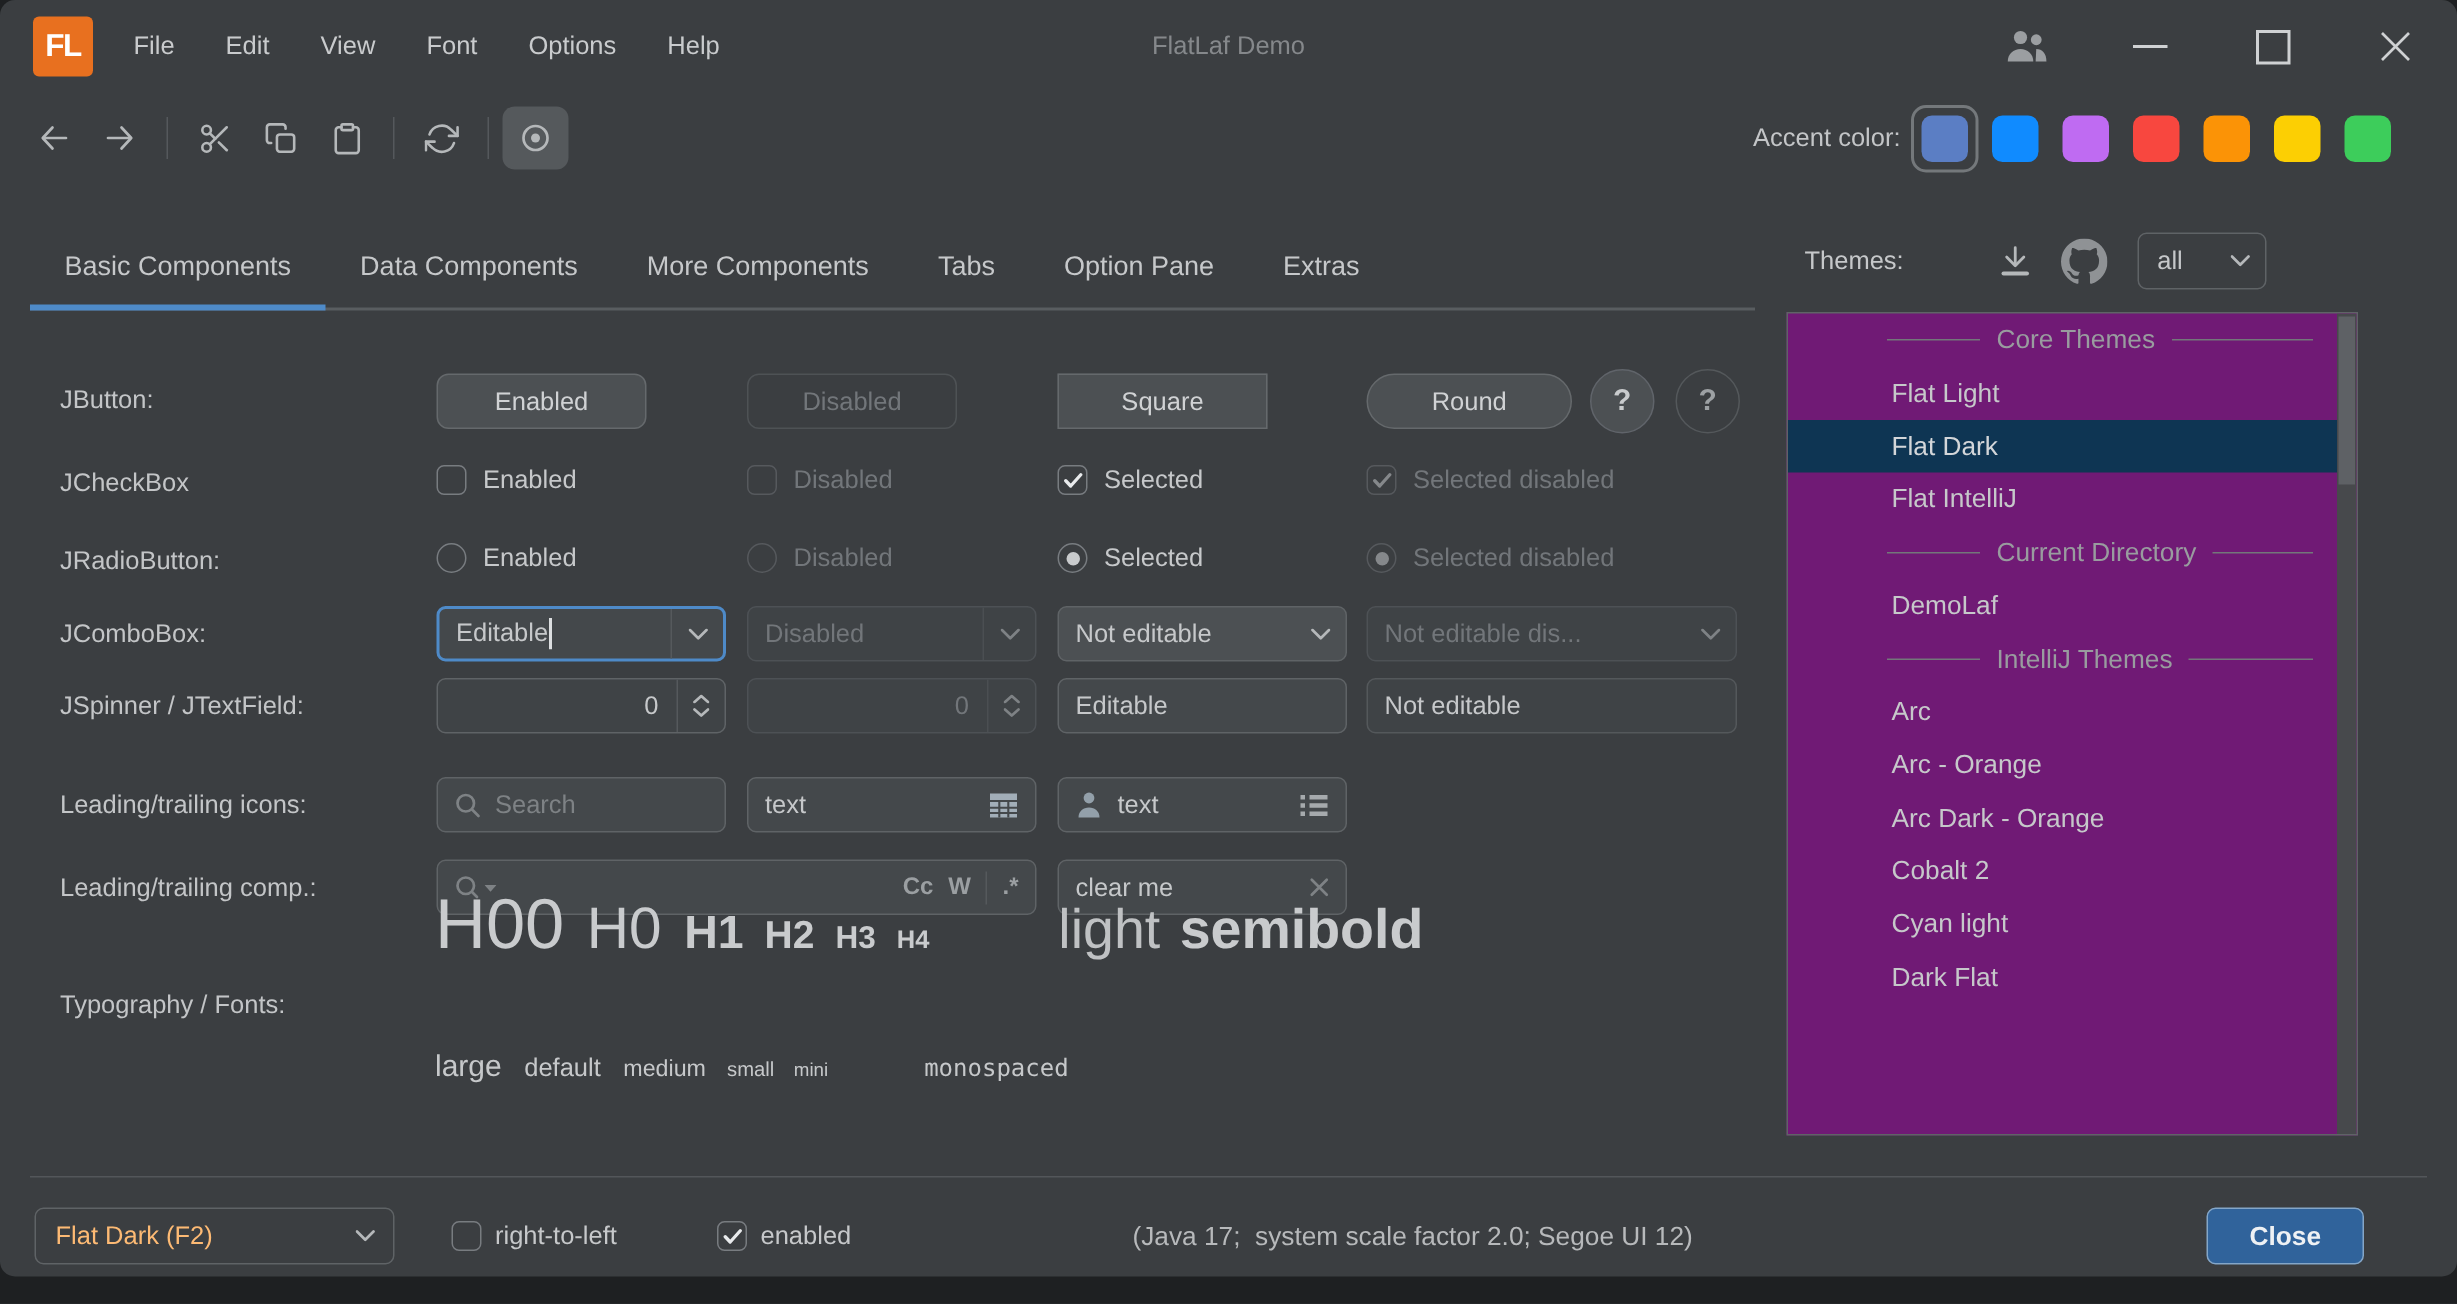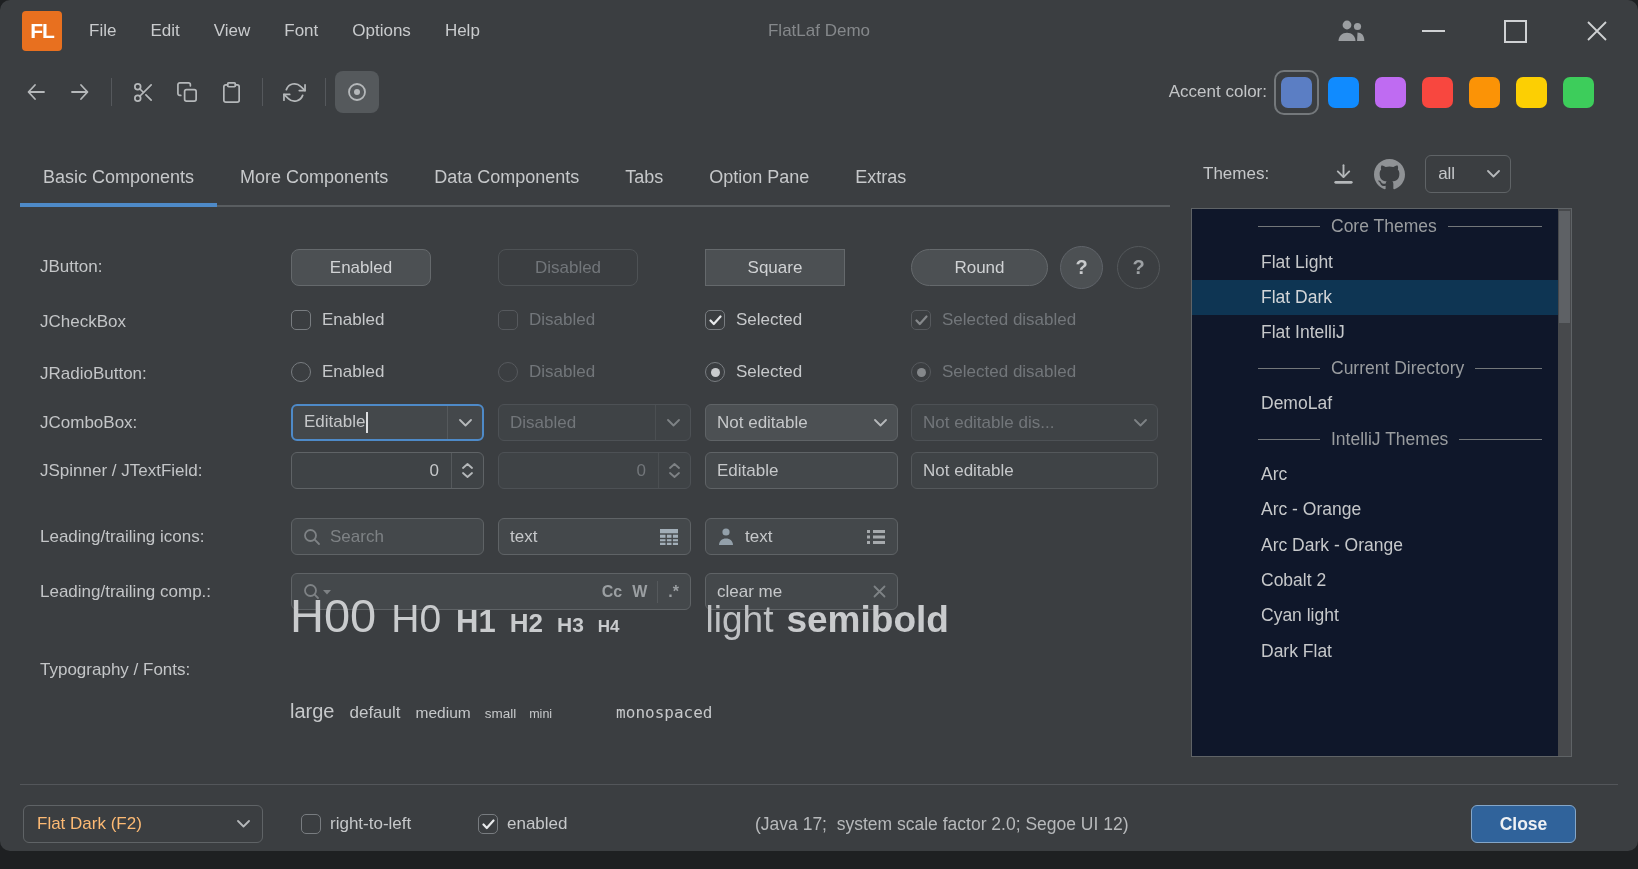--- a/index.html
+++ b/index.html
@@ -31,21 +31,21 @@
     border-bottom:2px solid #595d60;}
   .tab{position:relative;height:55px;display:flex;align-items:center;padding:0 23px;font-size:18px;color:#c6c8ca;}
   .tab.active::after{content:"";position:absolute;left:0;right:0;bottom:-2px;height:4px;background:#4e8ac8;}
   
   .themes-head{position:absolute;left:1203px;top:150px;width:415px;height:48px;display:flex;align-items:center;}
   .themes-label{font-size:17px;color:#c6c8ca;}
   .hicon{width:40px;height:40px;display:flex;align-items:center;justify-content:center;}
   .allcombo{width:86px;height:38px;border:1px solid #5f6366;border-radius:6px;display:flex;align-items:center;
     font-size:17px;color:#c6c8ca;padding-left:12px;box-sizing:border-box;}
   .allcombo .chev{margin-left:auto;margin-right:10px;}
-  .theme-list{position:absolute;left:1191px;top:208px;width:381px;height:549px;background:#0f172a;
+  .theme-list{position:absolute;left:1191px;top:208px;width:381px;height:549px;background:#701a75;
     border:1px solid #5f6366;box-sizing:border-box;overflow:hidden;}
   .t-rows{position:absolute;left:0;top:0;right:13px;}
   .t-row{height:35.4px;display:flex;align-items:center;padding-left:69px;font-size:17.5px;color:#c6c8ca;box-sizing:border-box;}
   .t-row.selected{color:#d3d6d9;}
   .t-header{height:35.4px;display:flex;align-items:center;padding-left:66px;padding-right:16px;color:#999c9f;font-size:17.5px;}
   .dash{height:1px;background:#73777a;}
   .dash.l{width:62px;margin-right:11px;}
   .dash.r{flex:1;margin-left:11px;}
   .t-scroll{position:absolute;right:0;top:0;bottom:0;width:13px;background:#47494c;}
   .t-thumb{position:absolute;left:1px;top:2px;width:11px;height:112px;background:#5e6165;}
@@ -229,22 +229,22 @@
     <div class="swcell">
       <span class="swatch" style="background: rgb(252, 207, 3);"></span>
     </div>
     <div class="swcell">
       <span class="swatch" style="background: rgb(61, 205, 91);"></span>
     </div>
   </div>
 
   <div class="tabbar">
     <div class="tab active">Basic Components</div>
+    <div class="tab">Data Components</div>
     <div class="tab">More Components</div>
-    <div class="tab">Data Components</div>
     <div class="tab">Tabs</div>
     <div class="tab">Option Pane</div>
     <div class="tab">Extras</div>
   </div>
 
   <div class="themes-head">
     <span class="themes-label">Themes:</span>
     <div class="hicon" style="margin-left:54px;">
       <svg class="ic" width="25" height="25" viewBox="0 0 24 24">
           <line x1="12" y1="3" x2="12" y2="14"></line>

